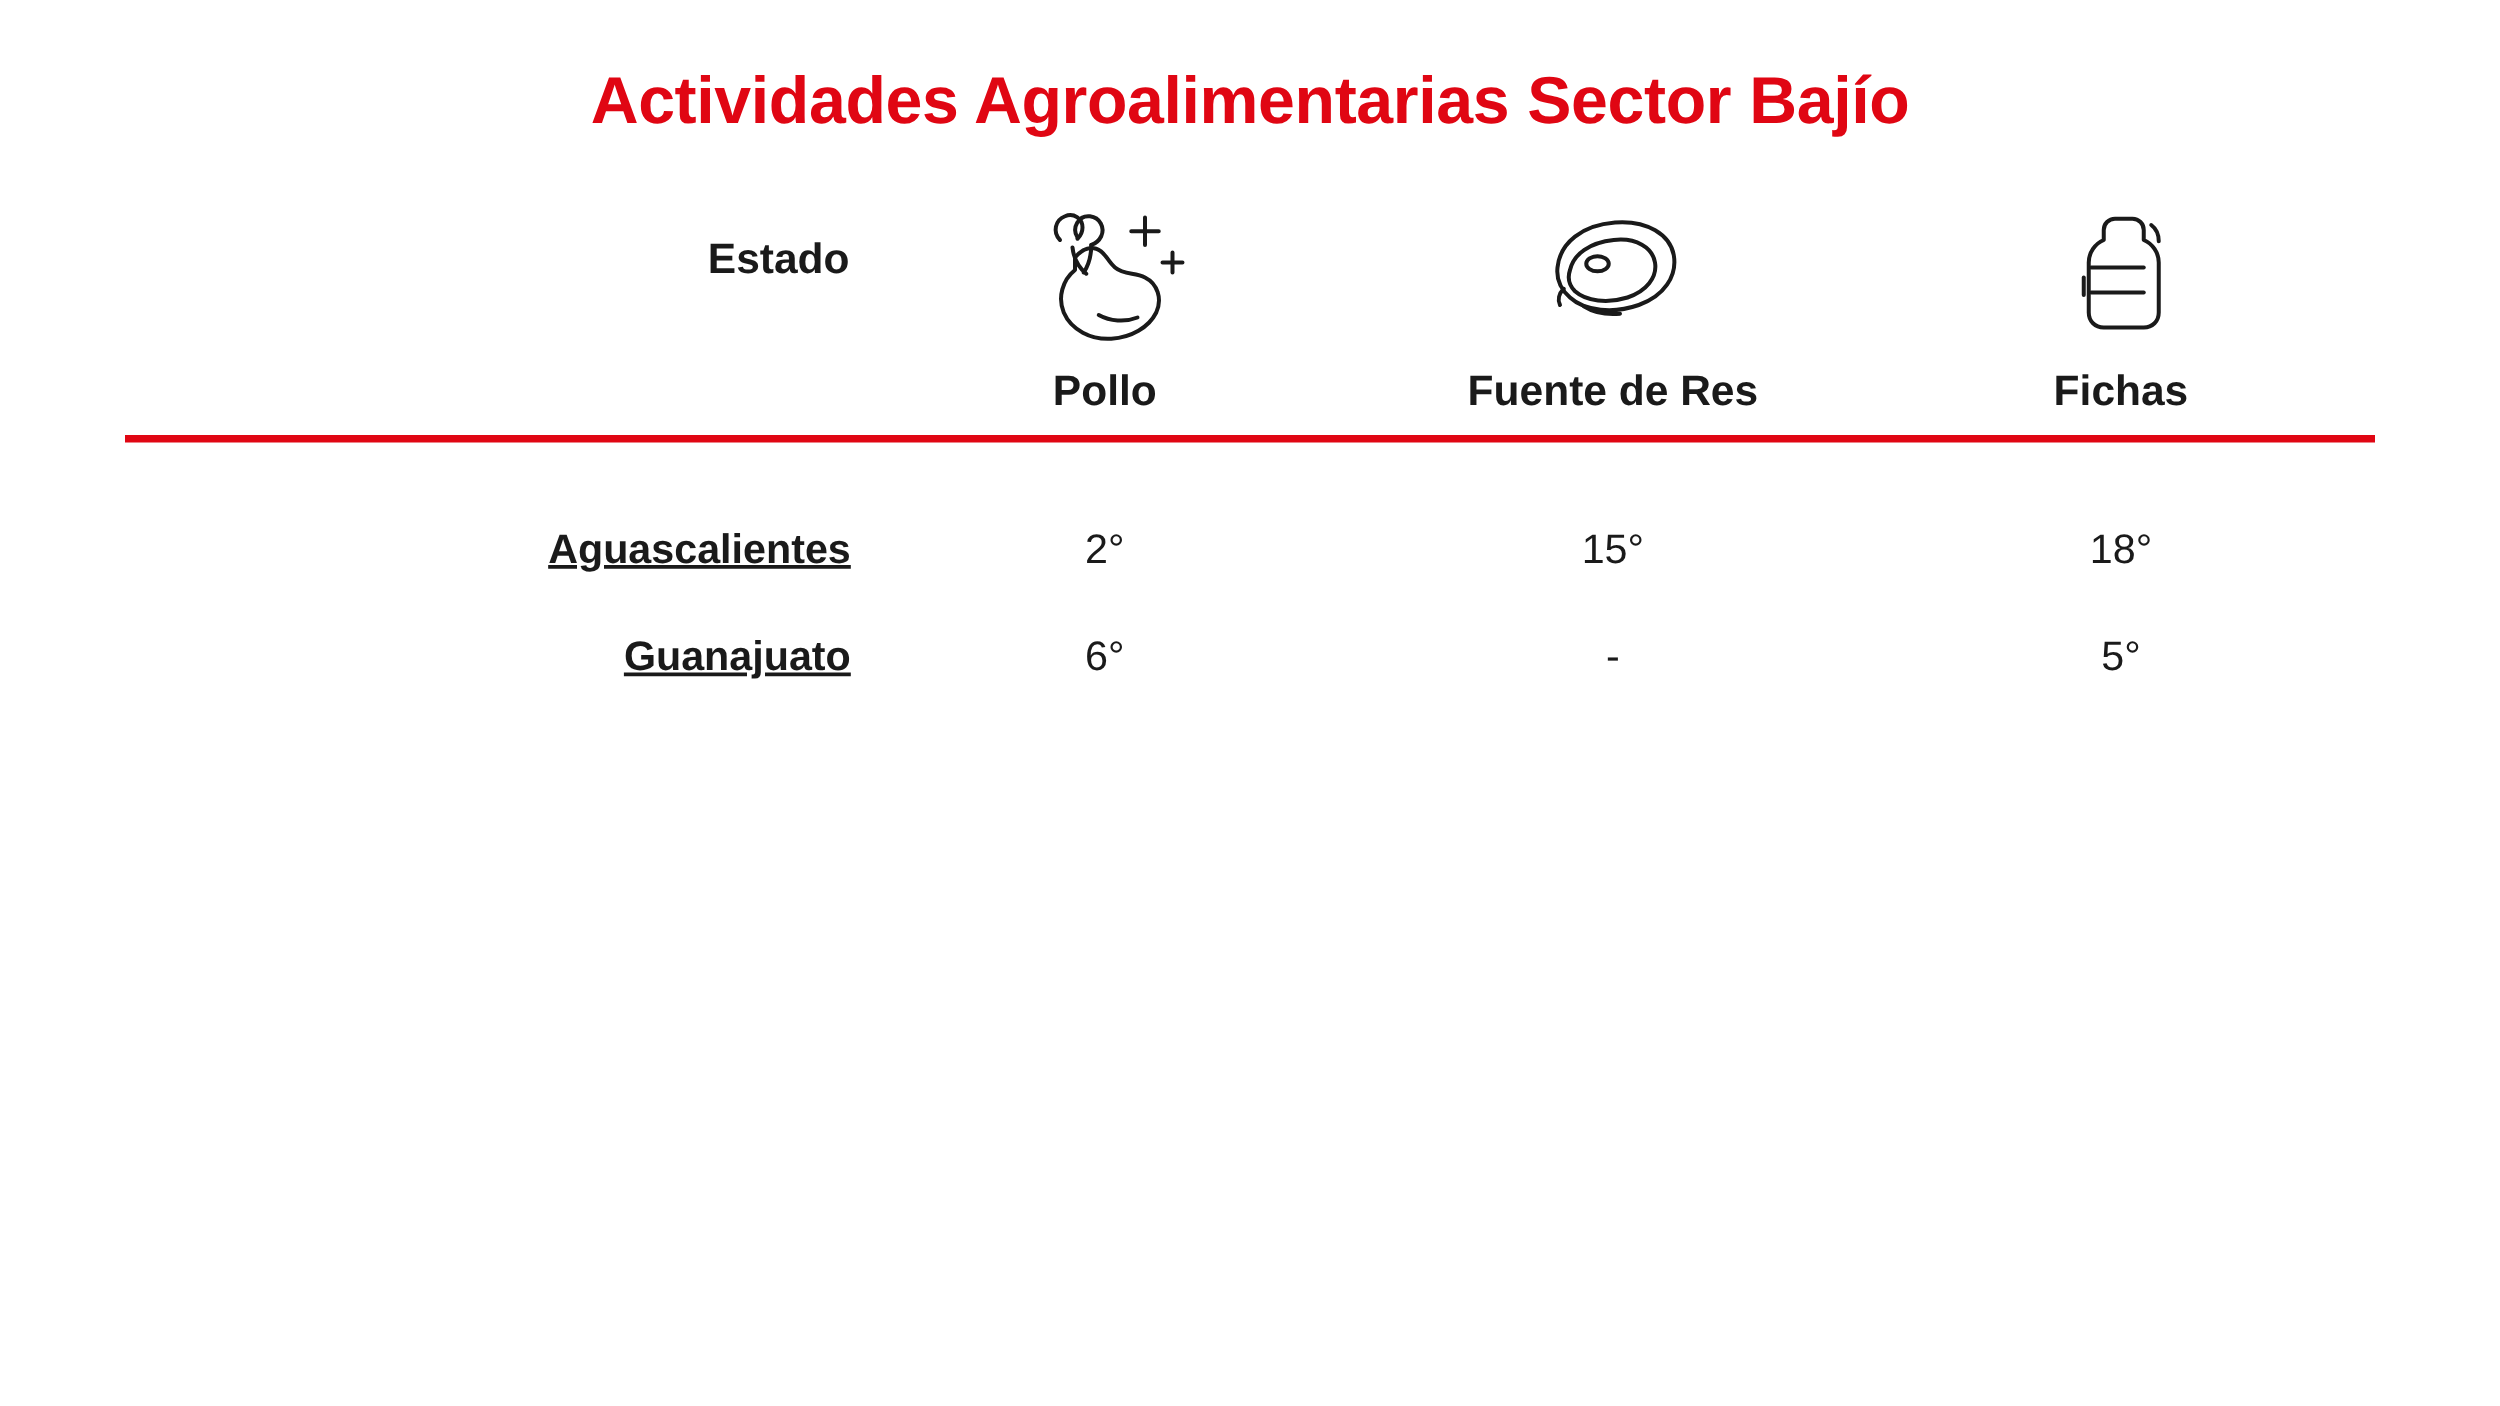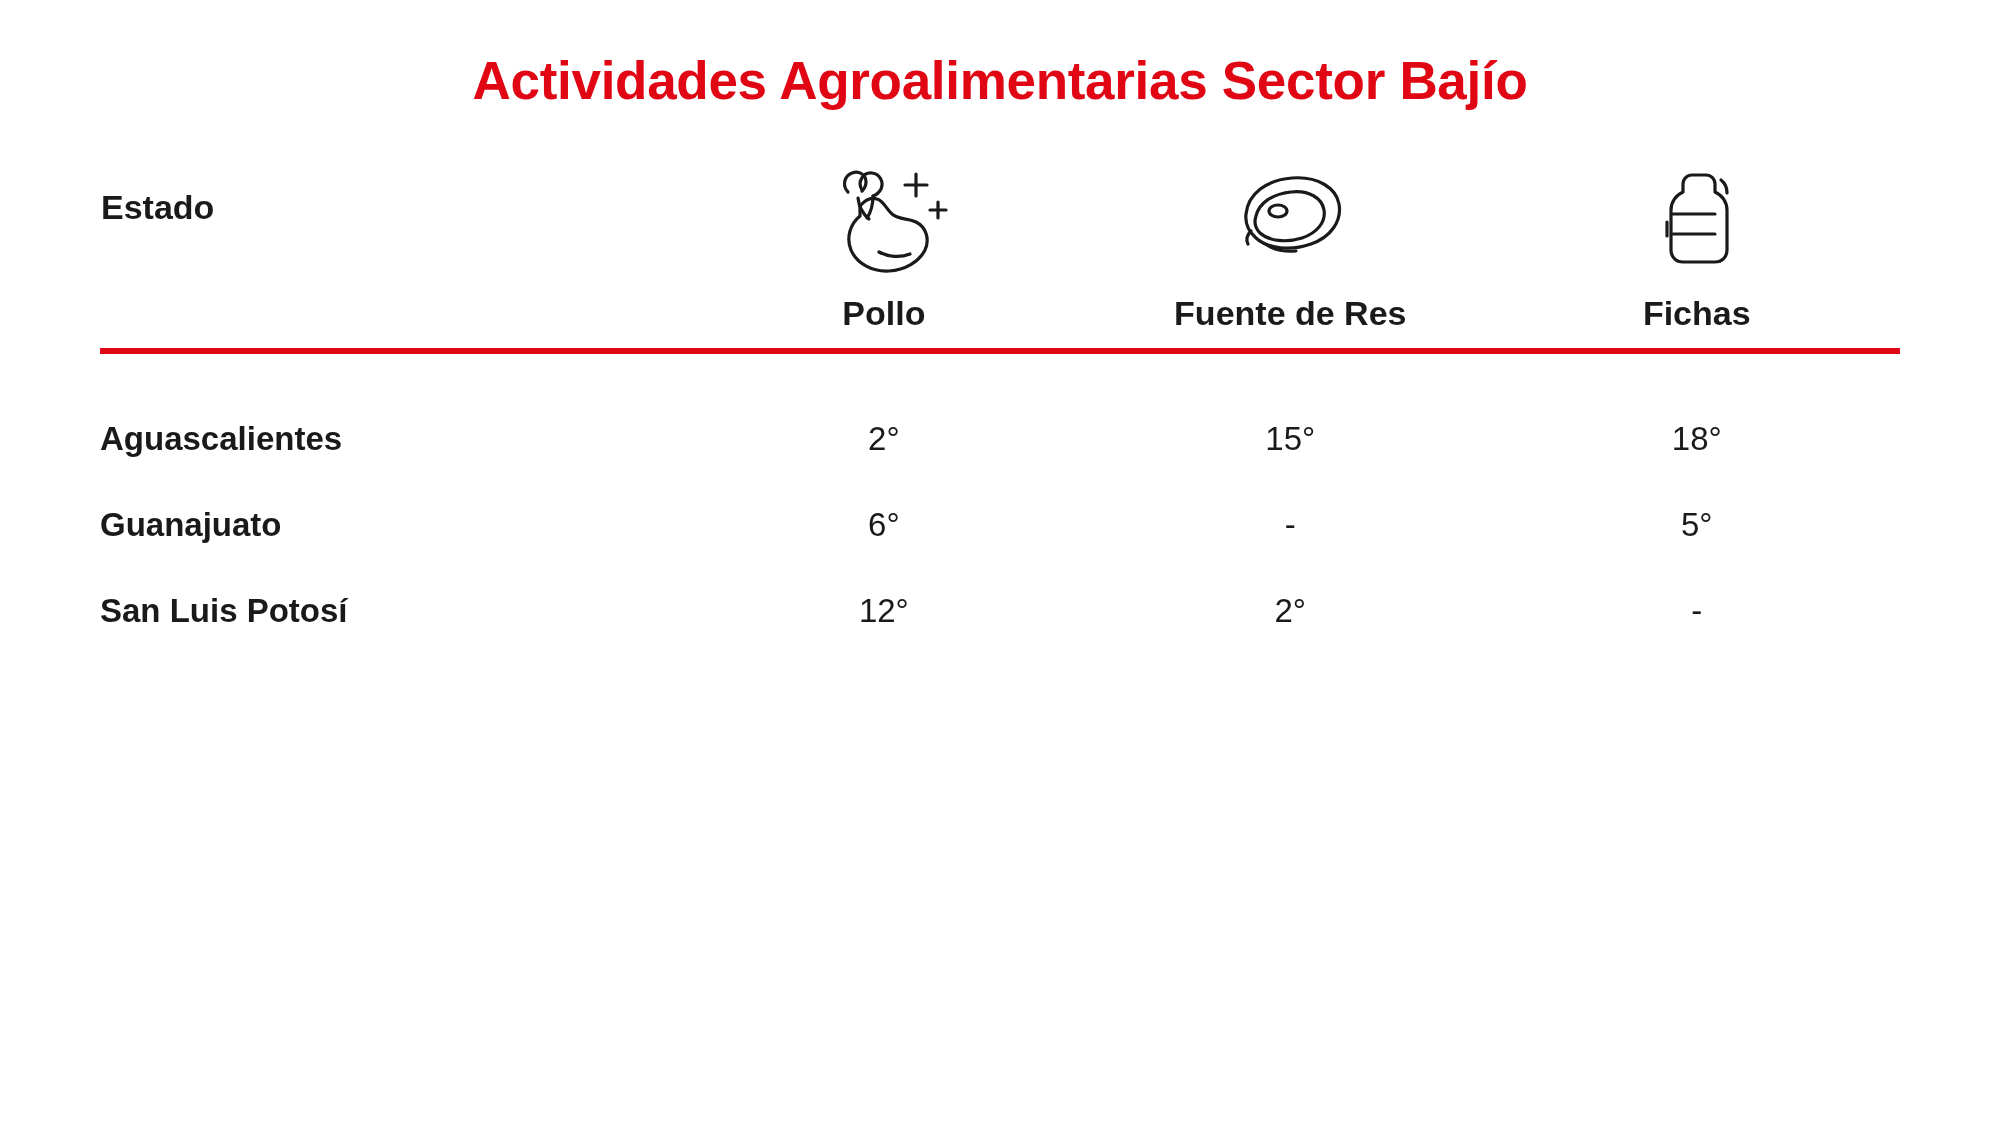--- a/index.html
+++ b/index.html
@@ -69,21 +69,21 @@
   .head-label {
     font-size: 34px;
     font-weight: bold;
     color: #1a1a1a;
     margin-top: 14px;
     line-height: 1.1;
   }
 
   .state-head {
     vertical-align: middle;
-    text-align: left;
+    text-align: right;
     padding-bottom: 12px;
   }
 
   .state-head .head-label {
     margin-top: 0;
     position: relative;
     top: -34px;
   }
 
   .rule-row td {
@@ -101,21 +101,22 @@
 
   tbody td {
     font-size: 33px;
     text-align: center;
     padding: 24px 0;
     color: #1a1a1a;
   }
 
   tbody td.state-name {
     font-weight: bold;
-    text-align: left;
+    text-align: right;
+    text-decoration: underline;
   }
 
   .source {
     position: absolute;
     left: 0;
     right: 0;
     top: 1002px;
     text-align: center;
     font-size: 31px;
     color: #e8505b;
@@ -200,24 +201,18 @@
           <td>2°</td>
           <td>15°</td>
           <td>18°</td>
         </tr>
         <tr>
           <td class="state-name">Guanajuato</td>
           <td>6°</td>
           <td>-</td>
           <td>5°</td>
         </tr>
-        <tr>
-          <td class="state-name">San Luis Potosí</td>
-          <td>12°</td>
-          <td>2°</td>
-          <td>-</td>
-        </tr>
       </tbody>
     </table>
   </div>
 
 
 </div>
 
 </body></html>

